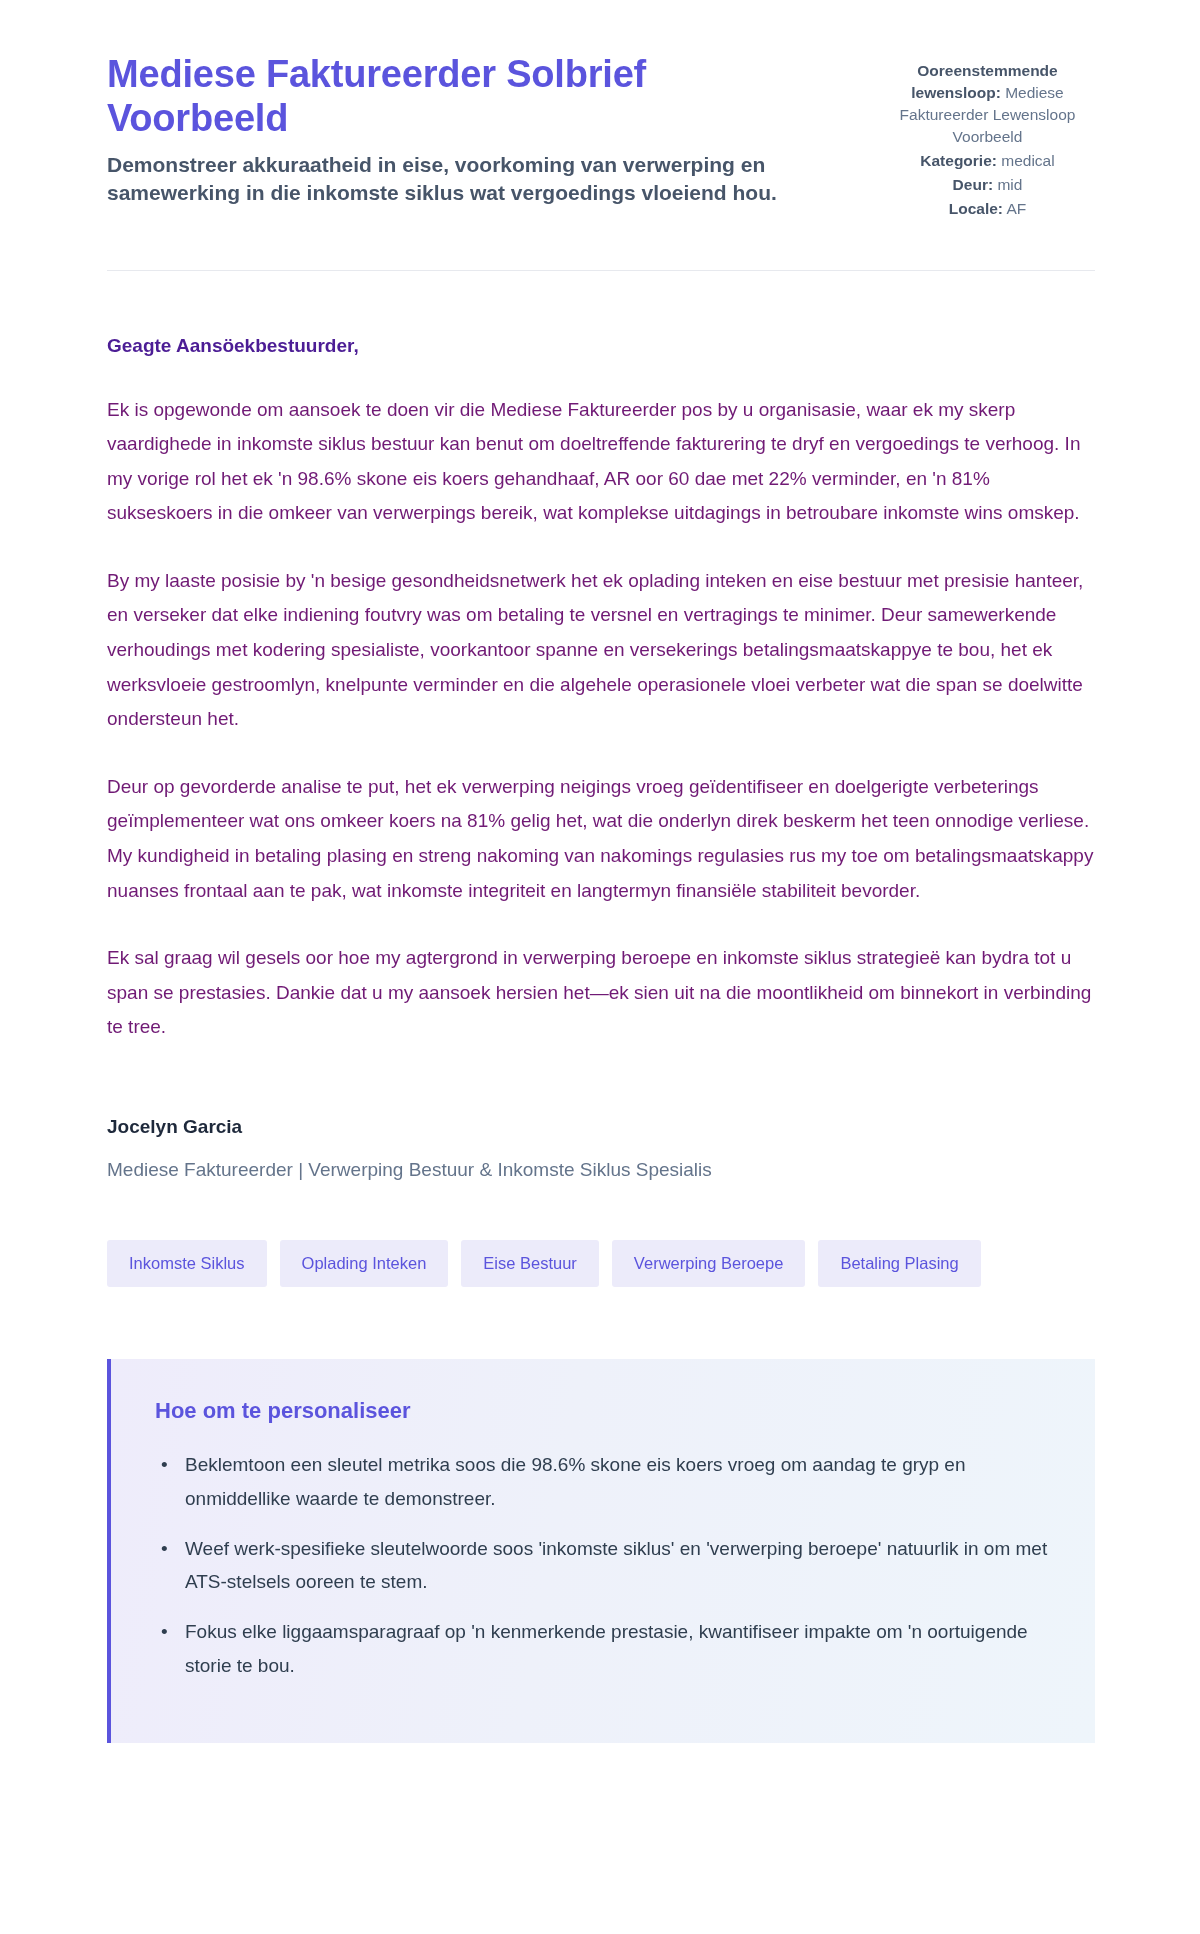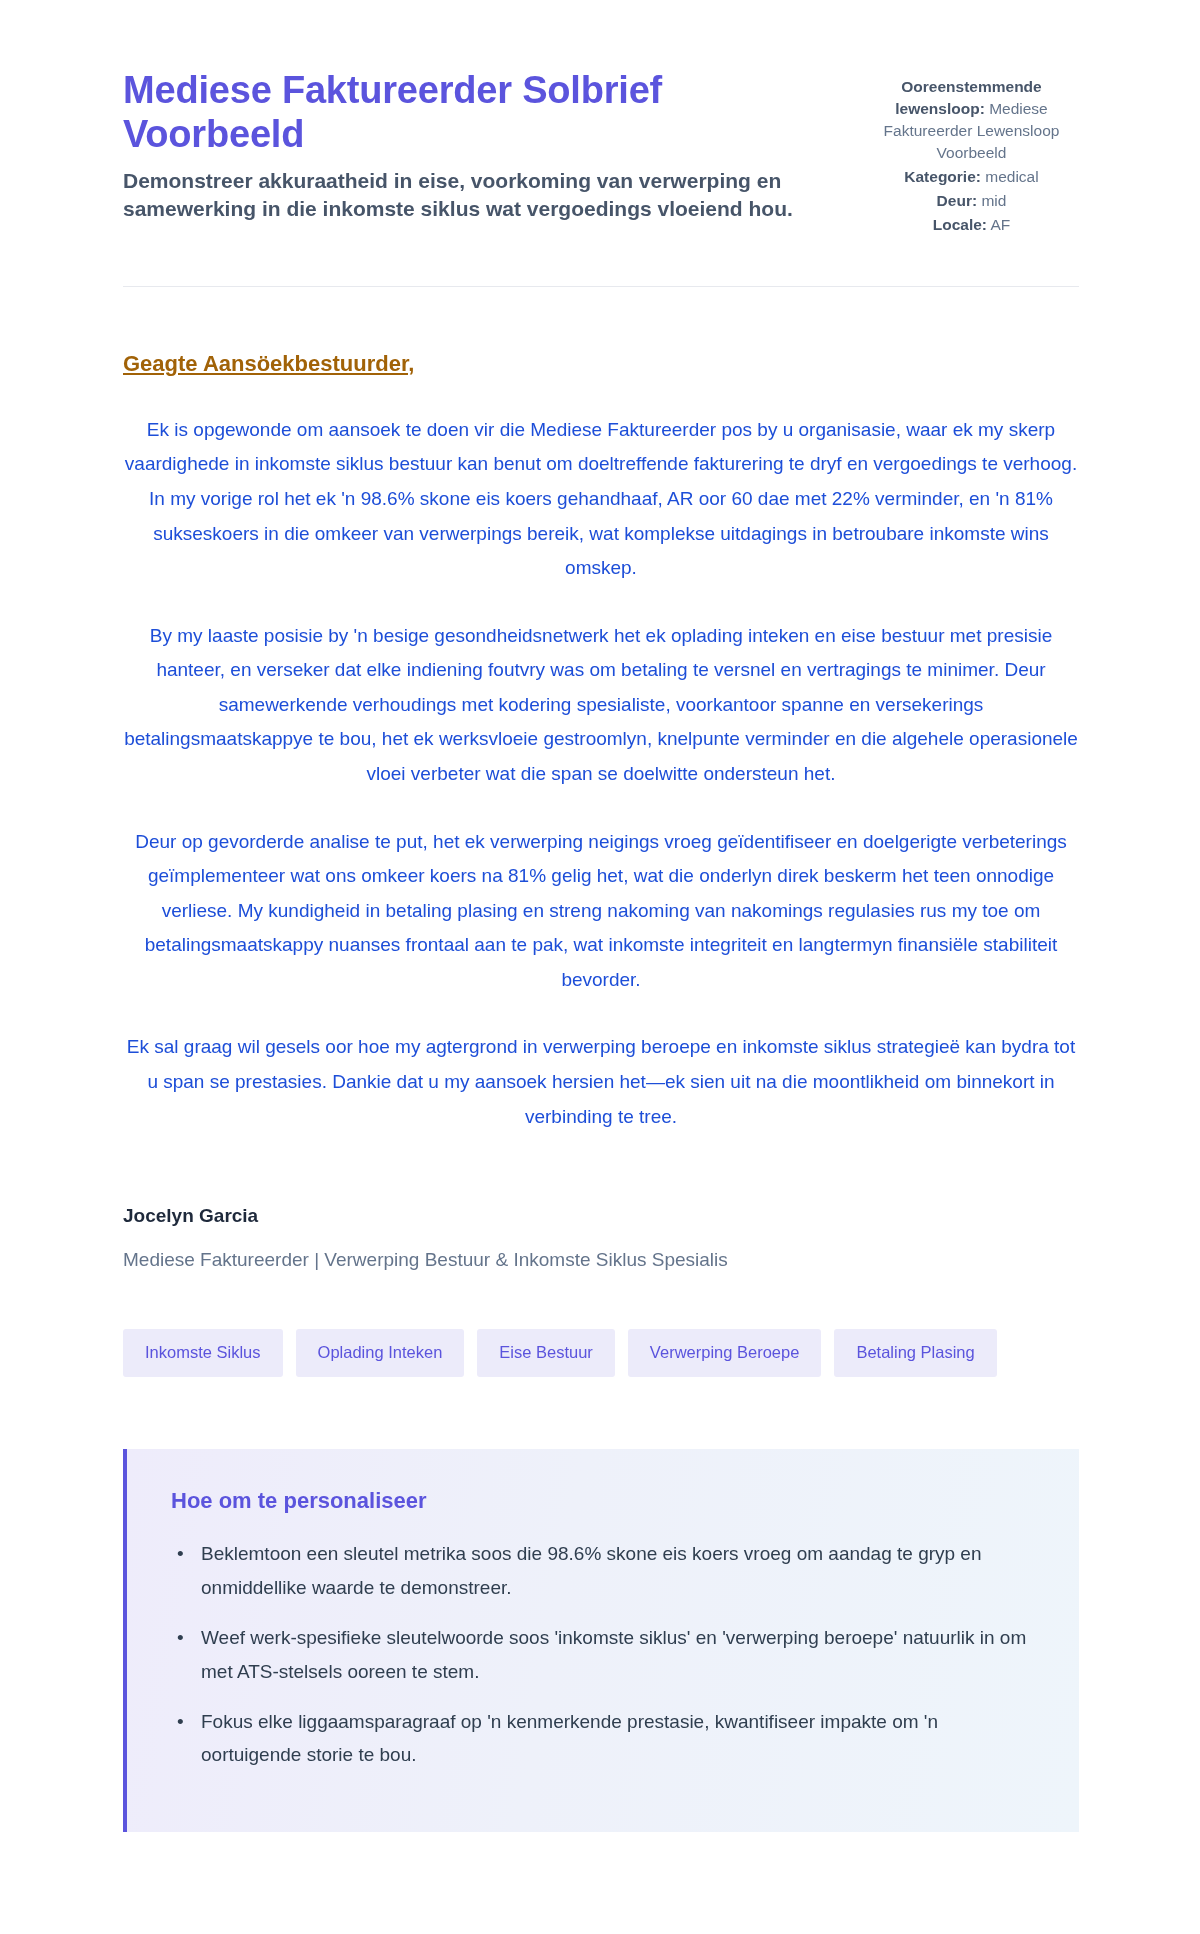--- a/index.html
+++ b/index.html
@@ -11,21 +11,21 @@
     width: 1200px;
     min-height: 1934px;
     font-family: "Liberation Sans", "DejaVu Sans", sans-serif;
     color: #334155;
     -webkit-font-smoothing: antialiased;
   }
   .page {
     width: 1200px;
     min-height: 1934px;
     box-sizing: border-box;
-    padding: 16px;
+    padding: 0;
     background: #ffffff;
     position: relative;
   }
 
   
   .header {
     display: flex;
     align-items: flex-start;
     justify-content: space-between;
     padding: 52px 105px 0 107px;
@@ -75,33 +75,32 @@
     background: #e7e9ee;
     margin: 48px 105px 0 107px;
   }
 
   
   .letter {
     padding: 0 105px 0 107px;
     box-sizing: border-box;
   }
   .salutation {
-    font-size: 22px;
-    font-weight: bold;
-    color: #a16207;
+    font-size: 19px;
+    font-weight: bold;
+    color: #4c1d95;
     margin: 62px 0 0 0;
     line-height: 1.4;
-    text-decoration: underline;
   }
   .para {
     font-size: 19px;
     line-height: 1.82;
-    color: #1d4ed8;
+    color: #701a75;
     margin: 33px 0 0 0;
-    text-align: center;
+    text-align: left;
   }
   .para:first-of-type { margin-top: 38px; }
 
   
   .signature {
     padding: 0 105px 0 107px;
     margin-top: 68px;
     box-sizing: border-box;
   }
   .sig-name {

